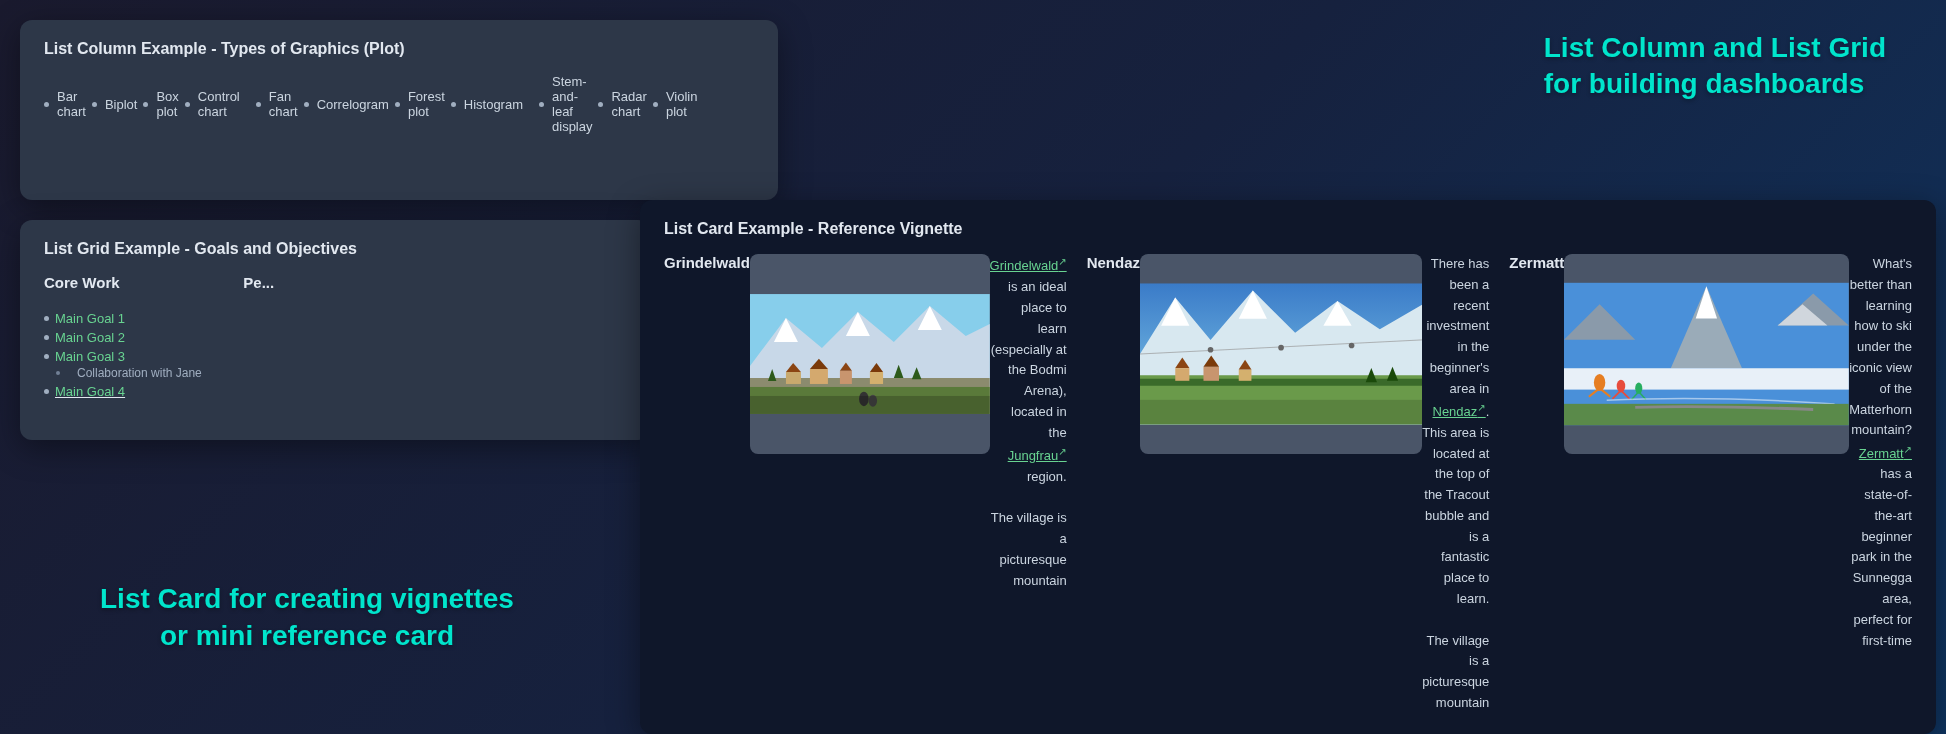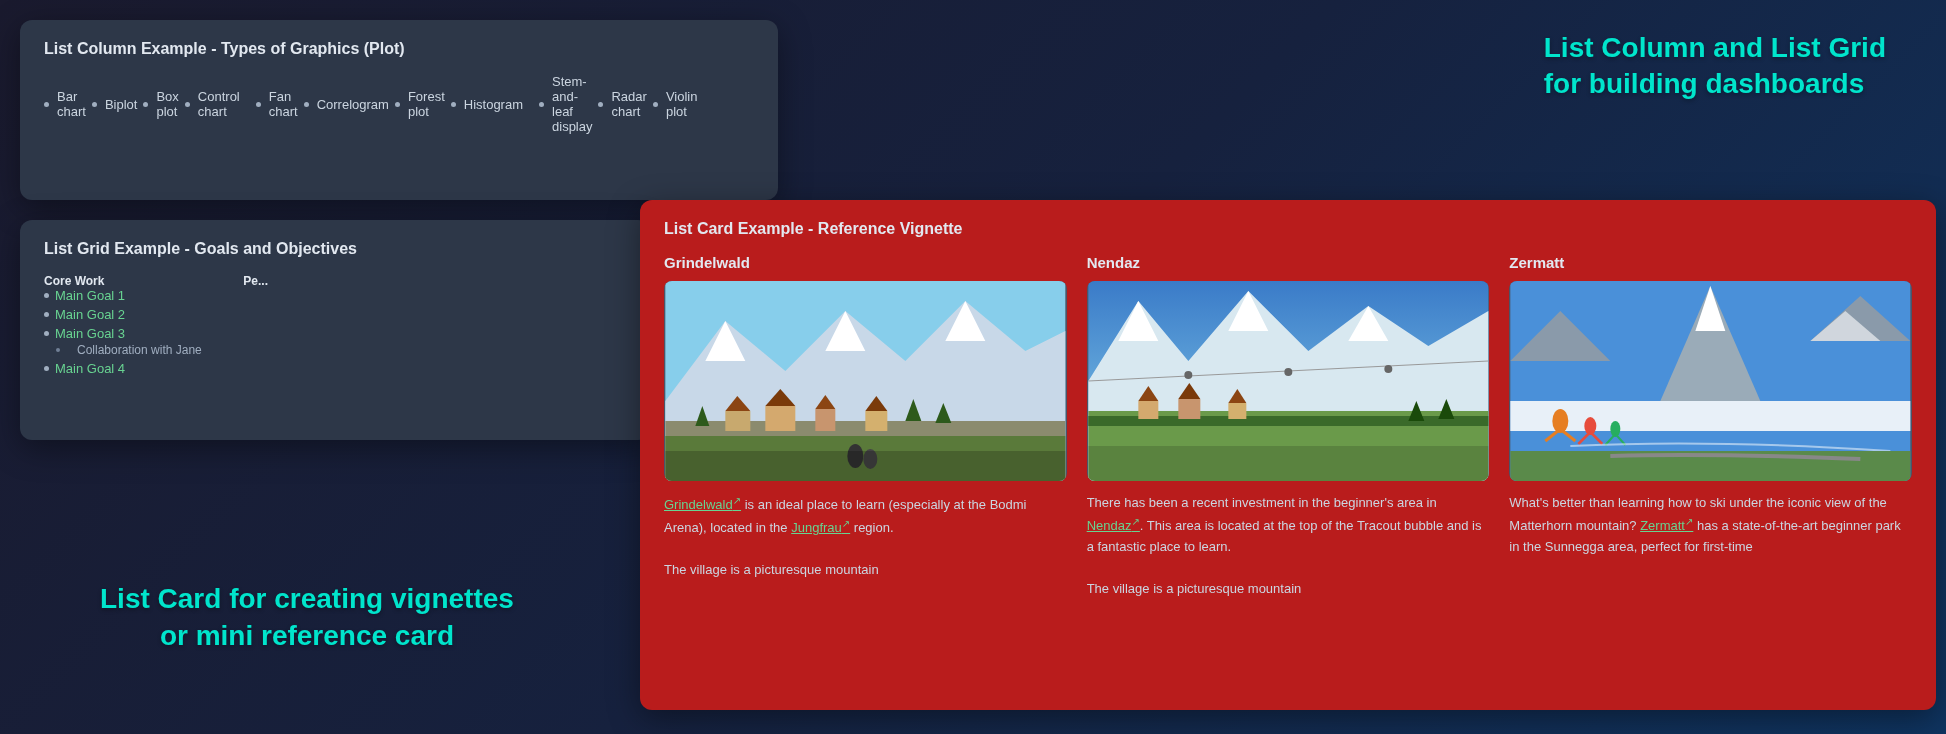--- a/index.html
+++ b/index.html
@@ -73,24 +73,24 @@
       min-height: 220px;
     }
 
     .grid-columns {
       display: grid;
       grid-template-columns: repeat(3, 1fr);
       gap: 8px 16px;
     }
 
     .grid-col-header {
-      font-size: 12px;
+      font-size: 15px;
       font-weight: 700;
       color: #e2e8f0;
-      margin-bottom: 0;
+      margin-bottom: 20px;
     }
 
     .grid-link {
       color: #68d391;
       text-decoration: none;
       font-size: 13px;
       display: flex;
       align-items: center;
       gap: 6px;
       margin-bottom: 4px;
@@ -113,34 +113,35 @@
       border-radius: 50%;
       flex-shrink: 0;
     }
 
     
     .panel-list-card {
       top: 200px;
       left: 640px;
       width: 1296px;
       min-height: 510px;
-      background: #b91c1c;
+      background: #0f172a;
       z-index: 10;
     }
 
     .card-grid {
       display: grid;
       grid-template-columns: repeat(3, 1fr);
       gap: 20px;
       margin-top: 16px;
     }
 
     .card-item {
       display: flex;
-      flex-direction: column;
+      flex-direction: row;
+      text-align: right;
     }
 
     .card-location-title {
       font-size: 15px;
       font-weight: 700;
       color: #e2e8f0;
       margin-bottom: 10px;
     }
 
     .card-image {
@@ -278,21 +279,21 @@
         <a class="grid-link" style="margin-bottom:0;">Main Goal 2</a>
       </div>
       <div style="display:flex;align-items:center;gap:6px;margin-bottom:2px;">
         <span class="bullet"></span>
         <a class="grid-link" style="margin-bottom:0;">Main Goal 3</a>
       </div>
       <div class="grid-subitem">
         <span class="small-bullet"></span>
         <span>Collaboration with Jane</span>
       </div>
-      <div style="display:flex;align-items:center;gap:6px;margin-bottom:4px;">
+      <div style="display:flex;align-items:center;gap:6px;margin-bottom:4px;text-decoration:underline;">
         <span class="bullet"></span>
         <a class="grid-link" style="margin-bottom:0;">Main Goal 4</a>
       </div>
     </div>
 
 
     <div>
       <div class="grid-col-header">Pe...</div>
     </div>
   </div>

